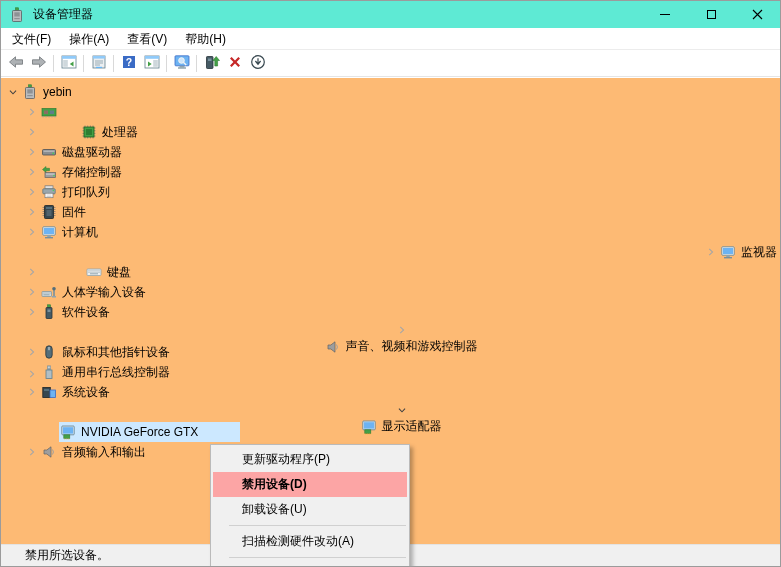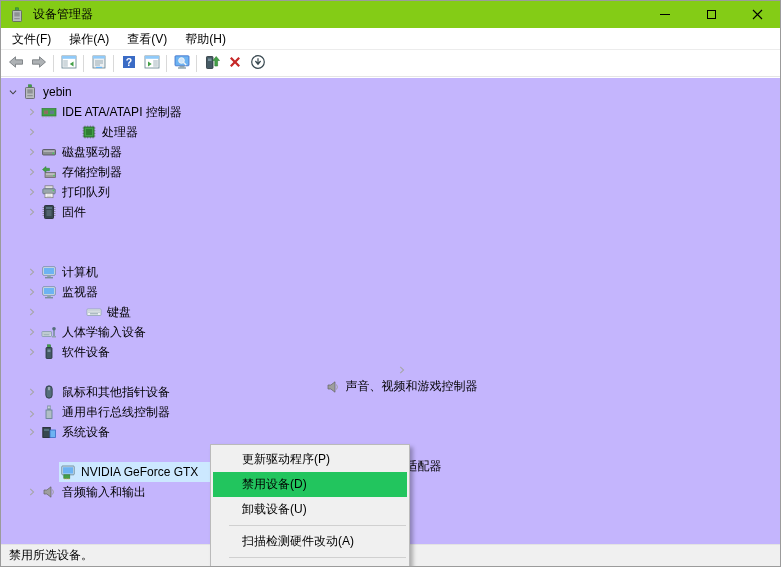--- a/index.html
+++ b/index.html
@@ -1,55 +1,55 @@
 <!DOCTYPE html>
 <html><head>
 <meta charset="utf-8">
 <style>
   * { box-sizing: border-box; margin: 0; padding: 0; }
   html,body { width:781px; height:567px; overflow:hidden; }
   body { font-family:"Liberation Sans", sans-serif; font-size:12px; color:#000; background:#fff; }
   .window { position:relative; width:781px; height:567px; border:1px solid #9b9b9b; background:#fff; overflow:hidden; }
 
   
-  .titlebar { height:27px; display:flex; align-items:center; background:#84cc16; }
+  .titlebar { height:27px; display:flex; align-items:center; background:#5eead4; }
   .title-icon { width:16px; height:16px; margin-left:8px; flex:0 0 16px; }
   .title-text { margin-left:8px; flex:1; }
   .caption-buttons { display:flex; height:27px; }
   .cap-btn { width:46px; height:27px; display:flex; align-items:center; justify-content:center; background:transparent; border:none; cursor:default; }
   .glyph-min { width:10px; height:1px; background:#000; }
   .glyph-max { width:9px; height:9px; border:1px solid #000; }
 
   
   .menubar { height:22px; display:flex; align-items:center; padding-left:2px; border-bottom:1px solid #ececec; background:#fff; }
   .menu-item { padding:0 9px; height:22px; line-height:22px; }
 
   
   .toolbar { height:27px; display:flex; align-items:center; padding-left:3px; border-bottom:1px solid #e5e5e5; background:#fff; }
   .tbtn { width:23px; height:23px; border:none; background:transparent; display:flex; align-items:center; justify-content:center; padding:0; }
   .tbtn svg { width:16px; height:16px; }
   .tsep { width:1px; height:17px; background:#d9d9d9; margin:0 3px; }
 
   
-  .tree { position:absolute; top:77px; left:0; right:0; bottom:22px; background:#c4b5fd; padding-top:4px; overflow:hidden; }
+  .tree { position:absolute; top:77px; left:0; right:0; bottom:22px; background:#fdba74; padding-top:4px; overflow:hidden; }
   .trow { height:20px; display:flex; align-items:center; white-space:nowrap; }
   .chev { width:16px; height:16px; flex:0 0 16px; display:flex; align-items:center; justify-content:center; }
   .chev svg { width:14px; height:14px; }
   .tcontent { display:flex; align-items:center; height:20px; padding:0 3px 0 1px; }
   .tcontent.selected { background:#cce8ff; padding-right:42px; }
   .ticon { width:16px; height:16px; flex:0 0 16px; margin-right:5px; }
   .ticon svg { width:16px; height:16px; }
 
   
-  .statusbar { position:absolute; left:0; right:0; bottom:0; height:22px; background:#f0f0f0; border-top:1px solid #e3e3e3; display:flex; align-items:center; padding-left:8px; }
+  .statusbar { position:absolute; left:0; right:0; bottom:0; height:22px; background:#f0f0f0; border-top:1px solid #e3e3e3; display:flex; align-items:center; padding-left:24px; }
 
   
   .ctxmenu { position:absolute; left:209px; top:443px; width:200px; background:#f0f0f0; border:1px solid #bababa; box-shadow:3px 3px 4px rgba(0,0,0,0.28); padding:2px 0; z-index:10; }
   .menu-row { height:25px; line-height:25px; padding-left:29px; margin:0 2px; }
-  .menu-row.highlight { background:#22c55e; }
+  .menu-row.highlight { background:#fca5a5;font-weight:bold; }
   .menu-row.bold { font-weight:bold; }
   .msep { height:1px; background:#d0d0d0; margin:3px 3px 3px 18px; }
 </style>
 </head>
 <body>
 
 <div class="window">
 
   <div class="titlebar">
     <span class="title-icon" id="title-icon"><svg viewBox="0 0 16 16">
@@ -179,21 +179,20 @@
             <polyline points="6,4.5 9.8,8 6,11.5" fill="none" stroke="#a6a6a6" stroke-width="1.2"></polyline>
           </svg>
         </span>
         <span class="tcontent">
           <span class="ticon"><svg viewBox="0 0 16 16">
               <rect x="1" y="4.5" width="14" height="7.5" fill="#43a047" stroke="#2e7d32" stroke-width="0.7"></rect>
               <rect x="3" y="6.5" width="4" height="3.5" fill="#8d6e63"></rect>
               <rect x="9" y="6.5" width="4" height="3.5" fill="#607d8b"></rect>
               <path d="M2 12 v1.5 M5 12 v1.5 M8 12 v1.5 M11 12 v1.5 M14 12 v1.5" stroke="#9e9e9e" stroke-width="0.7"></path>
             </svg></span>
-          <span>IDE ATA/ATAPI 控制器</span>
         </span>
       </div>
       <div class="trow" style="padding-left: 23px; gap: 40px;">
         <span class="chev">
           <svg viewBox="0 0 16 16">
             <polyline points="6,4.5 9.8,8 6,11.5" fill="none" stroke="#a6a6a6" stroke-width="1.2"></polyline>
           </svg>
         </span>
         <span class="tcontent">
           <span class="ticon"><svg viewBox="0 0 16 16">
@@ -261,37 +260,37 @@
         <span class="tcontent">
           <span class="ticon"><svg viewBox="0 0 16 16">
               <path d="M3 3.5h-1.5M3 5.5h-1.5M3 7.5h-1.5M3 9.5h-1.5M3 11.5h-1.5M13 3.5h1.5M13 5.5h1.5M13 7.5h1.5M13 9.5h1.5M13 11.5h1.5" stroke="#757575" stroke-width="0.7"></path>
               <rect x="3.5" y="1.5" width="9" height="13" rx="0.8" fill="#37474f" stroke="#1b2327" stroke-width="0.8"></rect>
               <rect x="5" y="3" width="6" height="2" fill="#546e7a"></rect>
               <path d="M5.5 7h5M5.5 9h5M5.5 11h5" stroke="#78909c" stroke-width="0.8"></path>
             </svg></span>
           <span>固件</span>
         </span>
       </div>
-      <div class="trow" style="padding-left: 23px; margin-top: 40px;">
+      <div class="trow" style="padding-left: 23px;">
         <span class="chev">
           <svg viewBox="0 0 16 16">
             <polyline points="6,4.5 9.8,8 6,11.5" fill="none" stroke="#a6a6a6" stroke-width="1.2"></polyline>
           </svg>
         </span>
         <span class="tcontent">
           <span class="ticon"><svg viewBox="0 0 16 16">
               <rect x="1.8" y="2.8" width="12.4" height="8.4" rx="0.8" fill="#e3eef9" stroke="#607d8b" stroke-width="0.8"></rect>
               <rect x="3" y="4" width="10" height="6" fill="#6db3f2"></rect>
               <rect x="6.2" y="11.2" width="3.6" height="1.8" fill="#90a4ae"></rect>
               <rect x="4" y="13" width="8" height="1.4" fill="#78909c"></rect>
             </svg></span>
           <span>计算机</span>
         </span>
       </div>
-      <div class="trow" style="padding-left: 23px;">
+      <div class="trow" style="padding-left: 23px; justify-content: flex-end;">
         <span class="chev">
           <svg viewBox="0 0 16 16">
             <polyline points="6,4.5 9.8,8 6,11.5" fill="none" stroke="#a6a6a6" stroke-width="1.2"></polyline>
           </svg>
         </span>
         <span class="tcontent">
           <span class="ticon"><svg viewBox="0 0 16 16">
               <rect x="1.8" y="2.8" width="12.4" height="8.4" rx="0.8" fill="#e3eef9" stroke="#607d8b" stroke-width="0.8"></rect>
               <rect x="3" y="4" width="10" height="6" fill="#6db3f2"></rect>
               <rect x="6.2" y="11.2" width="3.6" height="1.8" fill="#90a4ae"></rect>

